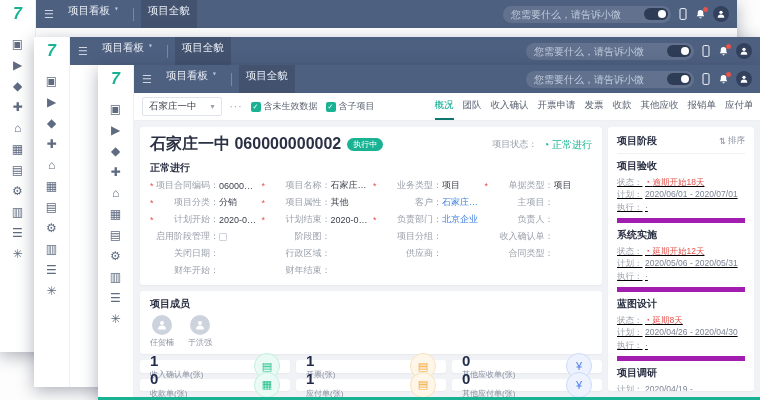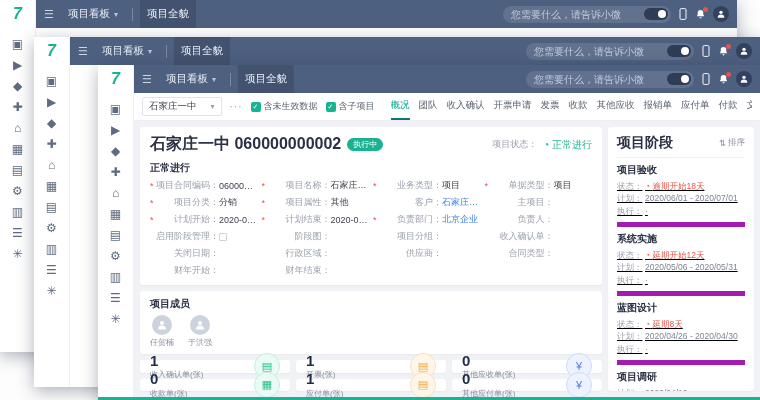--- a/index.html
+++ b/index.html
@@ -6,21 +6,21 @@
   html,body{width:760px;height:400px;overflow:hidden;}
   body{font-family:"Liberation Sans","DejaVu Sans",sans-serif;background:#fdfdfd;position:relative;}
   .window{position:absolute;background:#fff;box-shadow:0 4px 16px rgba(25,35,60,.35);display:flex;}
   .win-left{width:36px;background:#fff;display:flex;flex-direction:column;align-items:center;flex:0 0 36px;border-right:1px solid #eef0f4;}
   .logo{height:28px;display:flex;align-items:center;justify-content:center;font-weight:bold;font-style:italic;font-size:16px;color:#19b394;}
   .side-icons{display:flex;flex-direction:column;align-items:center;gap:9px;padding-top:10px;}
   .sicon{font-size:12px;color:#5f6b80;line-height:1;cursor:pointer;}
   .win-right{flex:1;display:flex;flex-direction:column;min-width:0;}
   .win-header{height:28px;flex:0 0 28px;background:#4e6080;display:flex;align-items:center;color:#fff;padding:0 8px;gap:7px;}
   .hamburger{color:#cfd6e4;font-size:11px;}
-  .htab{font-size:10.5px;color:#e8edf5;display:flex;align-items:center;gap:4px;padding:4px 7px;height:100%;white-space:nowrap;}
+  .htab{font-size:10.5px;color:#e8edf5;display:flex;gap:4px;padding:4px 7px;height:100%;white-space:nowrap;font-family:Liberation Mono, monospace;}
   .htab.active{background:#43536f;}
   .caret{font-size:8px;color:#bac4d6;}
   .hsep{width:1px;height:13px;background:rgba(255,255,255,.25);}
   .spacer{flex:1;}
   .search-pill{display:flex;align-items:center;background:#61718e;border-radius:10px;height:17px;padding:0 3px 0 8px;gap:5px;width:168px;}
   .search-pill input{background:transparent;border:0;outline:0;color:#cdd6e6;font-size:10px;flex:1;min-width:0;}
   .search-pill input::placeholder{color:#c3cddf;}
   .toggle{width:24px;height:12px;background:#2e3c55;border-radius:7px;position:relative;flex:0 0 24px;cursor:pointer;}
   .toggle::after{content:"";position:absolute;right:2px;top:2px;width:8px;height:8px;background:#fff;border-radius:50%;}
   .hicon{display:flex;align-items:center;position:relative;cursor:pointer;}
@@ -29,21 +29,21 @@
   .win-content{flex:1;background:#fff;min-height:0;display:flex;flex-direction:column;}
   
   .front{border-bottom:3px solid #19b394;}
   .filter-bar{height:28px;flex:0 0 28px;background:#fff;border-bottom:1px solid #eceef2;display:flex;align-items:center;padding:0 8px;gap:8px;white-space:nowrap;overflow:hidden;}
   .select{border:1px solid #dfe3ea;border-radius:2px;font-size:9.5px;color:#3a3f4a;padding:2px 6px;display:flex;gap:14px;align-items:center;cursor:pointer;}
   .more{color:#9aa0ab;font-size:10px;letter-spacing:1px;cursor:pointer;}
   .chk{display:flex;align-items:center;gap:3px;font-size:9px;color:#5a6270;cursor:pointer;}
   .box{width:10px;height:10px;background:#19b394;border-radius:2px;color:#fff;font-size:7px;display:flex;align-items:center;justify-content:center;}
   .tabs{display:flex;gap:9px;font-size:9.5px;color:#5a6270;overflow:hidden;}
   .tab{cursor:pointer;padding:6px 0;}
-  .tab.active{color:#00a98f;border-bottom:2px solid #0f766e;}
+  .tab.active{color:#00a98f;border-bottom:2px solid #0f766e;margin-left:44px;}
   .content{flex:1;background:#f0f2f5;display:flex;gap:6px;padding:6px;min-height:0;overflow:hidden;}
   .main-col{flex:1;display:flex;flex-direction:column;gap:6px;min-width:0;}
   .card{background:#fff;border-radius:3px;box-shadow:0 1px 2px rgba(0,0,0,.04);}
   .title-card{padding:7px 10px 8px;}
   .proj-head{display:flex;align-items:center;gap:6px;}
   .proj-title{font-size:16px;font-weight:bold;color:#2b3144;}
   .badge{background:#19b394;color:#fff;font-size:8px;padding:1px 6px;border-radius:8px;}
   .status-label{font-size:9px;color:#9aa0ab;}
   .status-val{font-size:10px;color:#19b394;}
   .sec-title{font-size:10px;font-weight:bold;color:#2b3144;margin:6px 0 4px;}
@@ -62,21 +62,21 @@
   .stat-row{display:flex;gap:6px;flex:1;min-height:0;}
   .stat-card{flex:1;background:#fff;border-radius:3px;box-shadow:0 1px 2px rgba(0,0,0,.04);display:flex;align-items:center;justify-content:space-between;padding:6px 10px;min-width:0;}
   .stat-num{font-size:15px;font-weight:bold;color:#1f2b48;line-height:1.1;}
   .stat-label{font-size:8px;color:#8a90a0;white-space:nowrap;}
   .stat-icon{width:26px;height:26px;border-radius:50%;display:flex;align-items:center;justify-content:center;font-size:11px;flex:0 0 26px;cursor:pointer;}
   .c-green{color:#27c08d;background:#eafaf4;border:1px solid #c3eedd;}
   .c-orange{color:#f5a83c;background:#fef6e9;border:1px solid #f8e2bd;}
   .c-blue{color:#4f81f1;background:#edf2fe;border:1px solid #ccdbfa;}
   .stage-panel{width:146px;flex:0 0 146px;padding:7px 9px;overflow:hidden;display:flex;flex-direction:column;}
   .stage-head{display:flex;align-items:center;justify-content:space-between;padding-bottom:5px;border-bottom:1px solid #f0f1f4;}
-  .stage-head .t{font-size:14px;font-weight:bold;color:#2b3144;}
+  .stage-head .t{font-size:10px;font-weight:bold;color:#2b3144;}
   .sort{font-size:8.5px;color:#8a90a0;cursor:pointer;display:flex;gap:2px;align-items:center;}
   .stage-item{padding:5px 0;border-bottom:5px solid #a21caf;}
   .stage-name{font-size:10px;font-weight:bold;color:#2b3144;margin-bottom:3px;}
   .sline{font-size:8.5px;line-height:1.45;display:flex;text-decoration:underline;}
   .sline .lab{color:#9aa0ab;flex:0 0 28px;}
   .sline .v{color:#7c8494;}
   .sline .v.red{color:#e5534b;}
   svg{display:block;}
 </style>
 </head>

